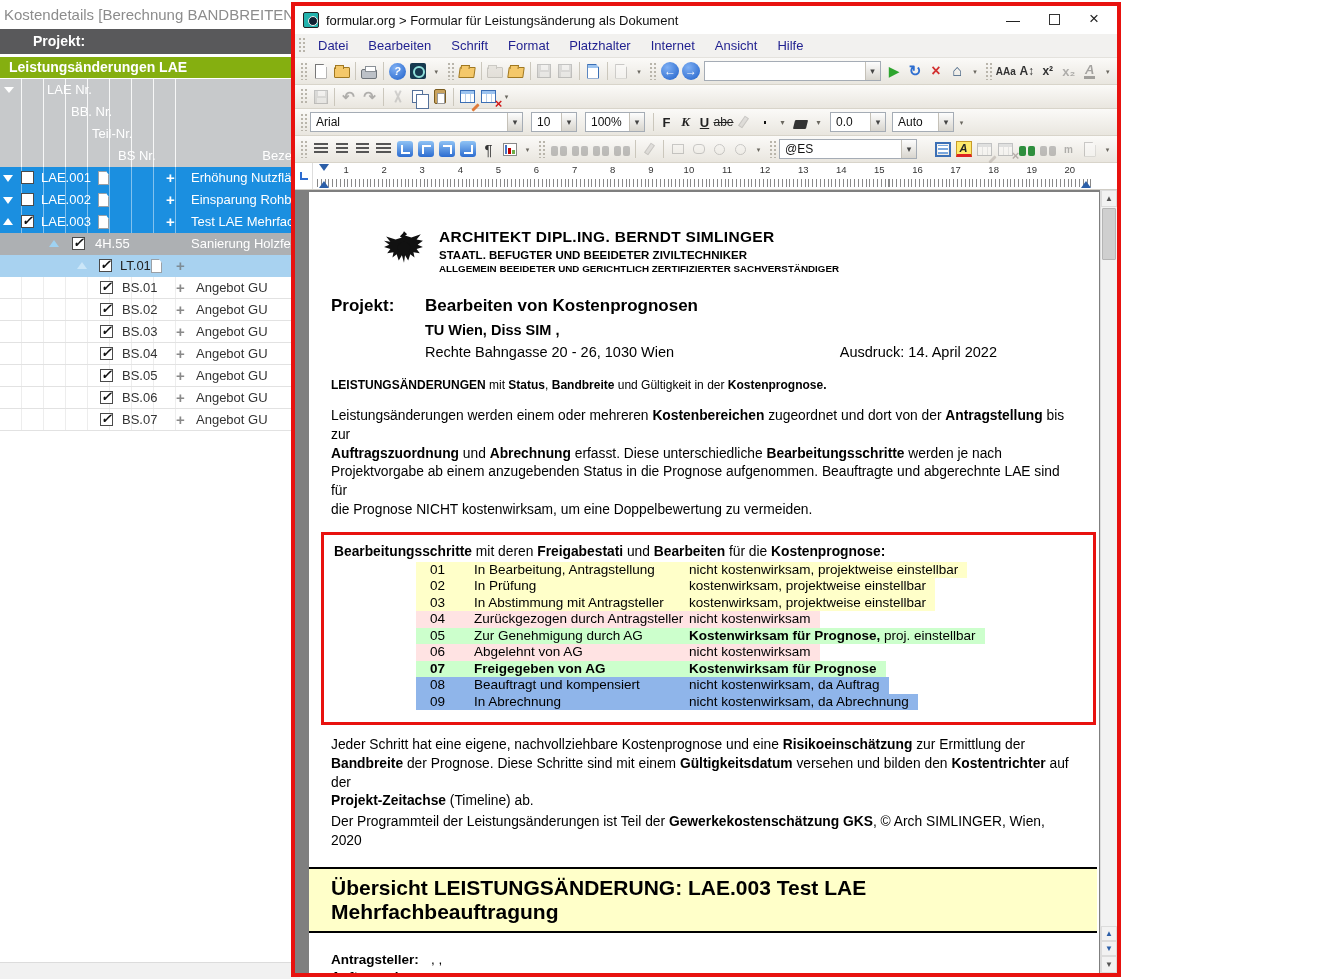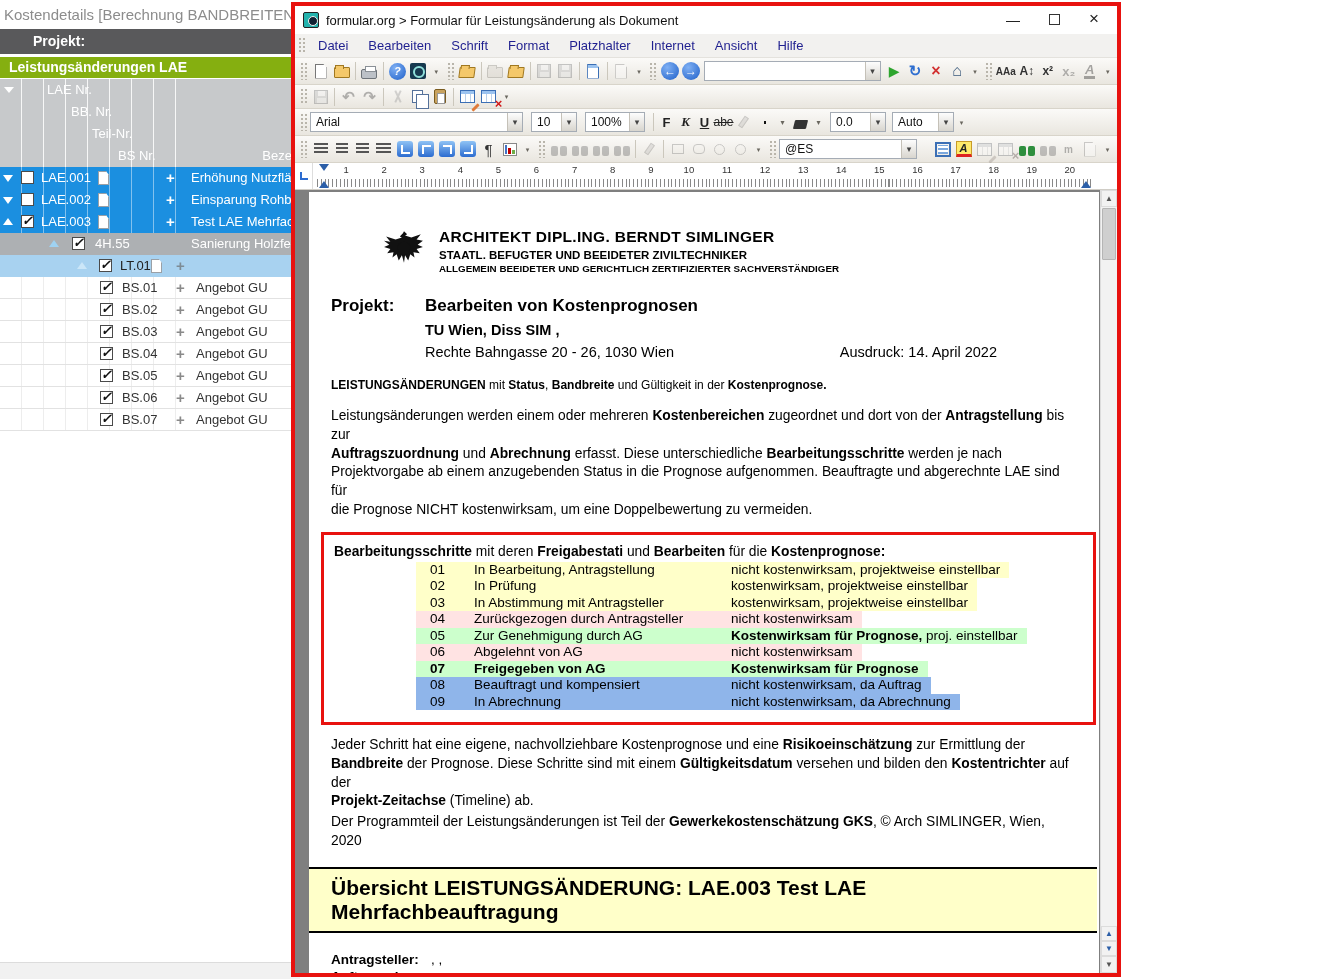--- a/index.html
+++ b/index.html
@@ -154,21 +154,21 @@
 
   .headline{margin-top:18px;font-size:12px}
   .para{margin-top:15px;line-height:1.36}
 
   .redbox{border:3px solid #E8120F;margin:12px -21px 0 -10px;padding:9px 0 12px 0}
   .steps-hdr{margin-left:10px;font-size:13.8px}
   .steplist{margin-top:3px}
   .step{display:flex;font-size:13.5px;line-height:16.5px;white-space:nowrap}
   .step[data-bold="true"]{font-weight:bold}
   .step-ind{width:92px;flex:none}
-  .step-left{width:315px;flex:none;display:flex;background:var(--tone,transparent)}
+  .step-left{width:273px;flex:none;display:flex;background:var(--tone,transparent)}
   .step-num{width:58px;padding-left:14px;font-style:normal;flex:none}
   .step-name{font-style:normal}
   .step-effect{background:var(--tone,transparent);padding-right:9px}
 
   .ubar{margin:16px -22px 0 -22px;background:#FFFFC9;border-top:2px solid #000;border-bottom:2px solid #000;
     padding:7px 0 7px 22px;font-size:21px;font-weight:bold}
 
   .fields{position:relative;margin-top:18px;height:112px;font-size:13.5px}
   .fcolL{position:absolute;left:0;top:0}
   .frow{display:flex;height:17px;align-items:center}

